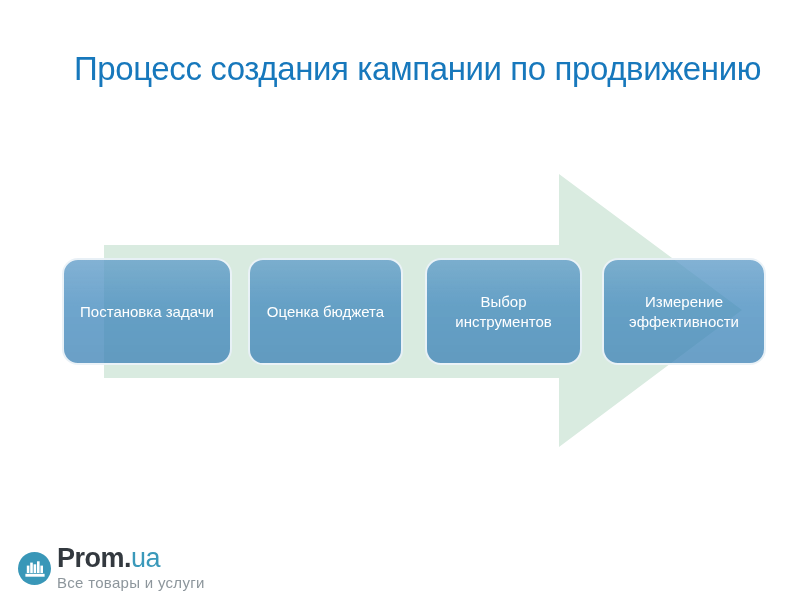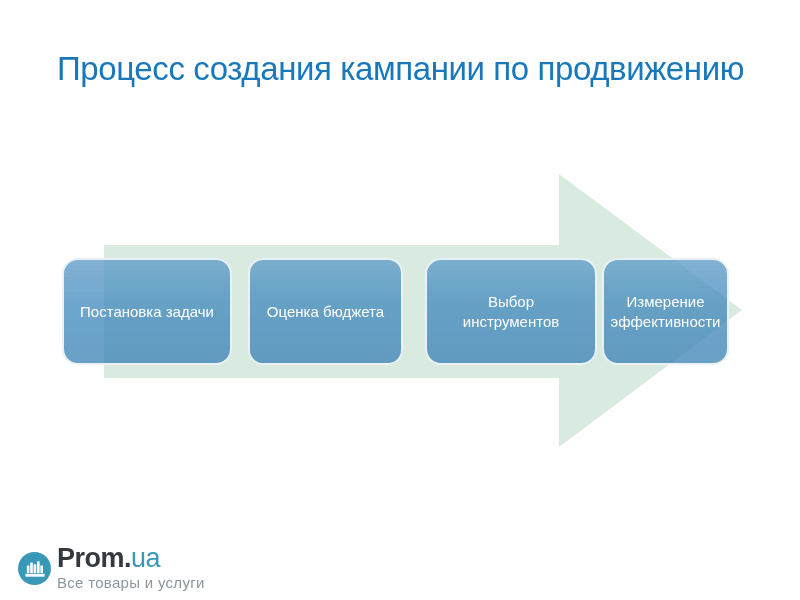--- a/index.html
+++ b/index.html
@@ -5,21 +5,21 @@
   html,body { margin:0; padding:0; background:#ffffff; }
   .slide {
     position:relative;
     width:800px; height:600px;
     background:#ffffff;
     overflow:hidden;
     font-family:"Liberation Sans", sans-serif;
   }
   .title {
     position:absolute;
-    left:57px; top:50px;
+    left:74px; top:50px;
     margin:0;
     font-size:33px;
     font-weight:400;
     letter-spacing:-0.4px;
     color:#1778bc;
     white-space:nowrap;
   }
   .arrow-layer {
     position:absolute; left:0; top:0;
     width:800px; height:600px;
@@ -34,22 +34,22 @@
     background-color:rgba(62,135,188,0.75);
     background-image:linear-gradient(180deg, rgba(255,255,255,0.14), rgba(255,255,255,0) 45%, rgba(0,0,0,0.03));
     display:flex; align-items:center; justify-content:center;
     text-align:center;
     color:#ffffff;
     font-size:15px;
     line-height:1.28;
   }
   .step-1 { left:62px;  width:170px; }
   .step-2 { left:248px; width:155px;border-radius:15px; }
-  .step-3 { left:425px; width:172px; }
-  .step-4 { left:602px; width:127px; }
+  .step-3 { left:425px; width:157px; }
+  .step-4 { left:602px; width:164px; }
   .step-3 .step-label, .step-4 .step-label { max-width:118px; }
 
   .footer-logo {
     position:absolute;
     left:18px; top:545px;
     display:flex;
     align-items:center;
   }
   .logo-mark { width:33px; height:33px; display:block; }
   .logo-text-wrap { margin-left:6px; }

